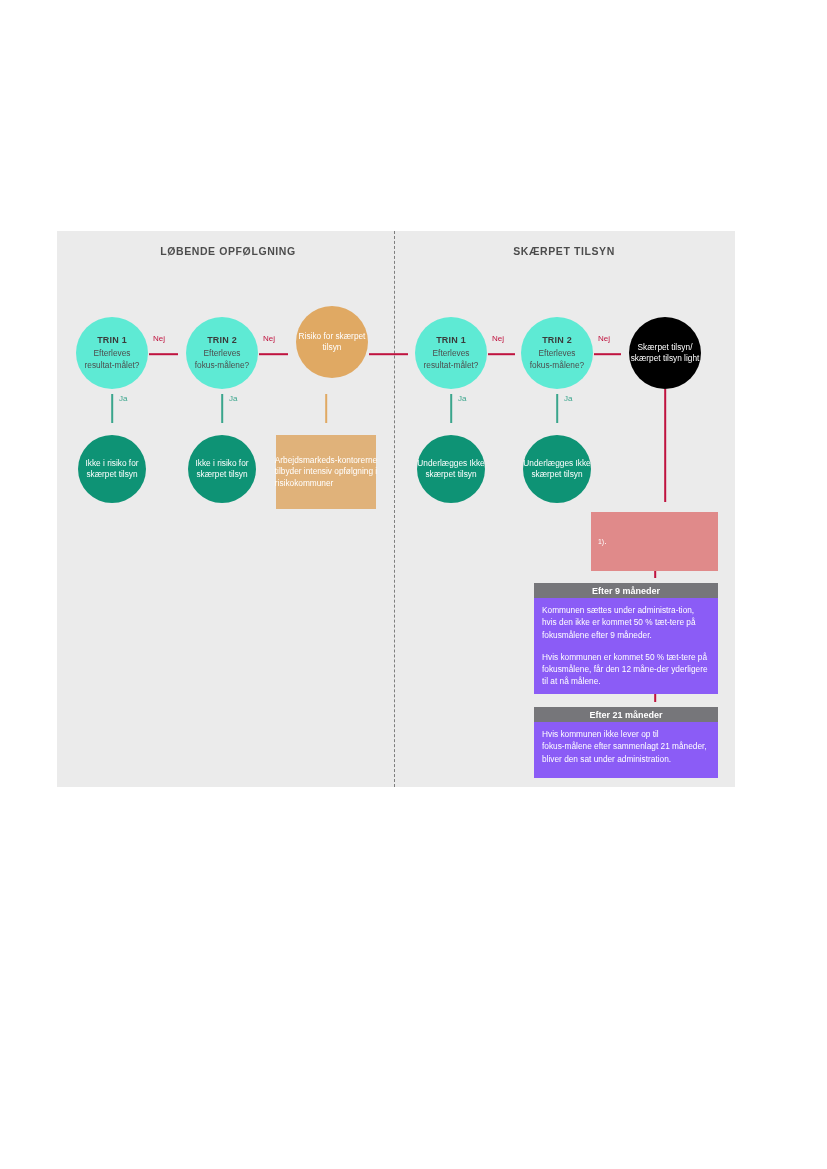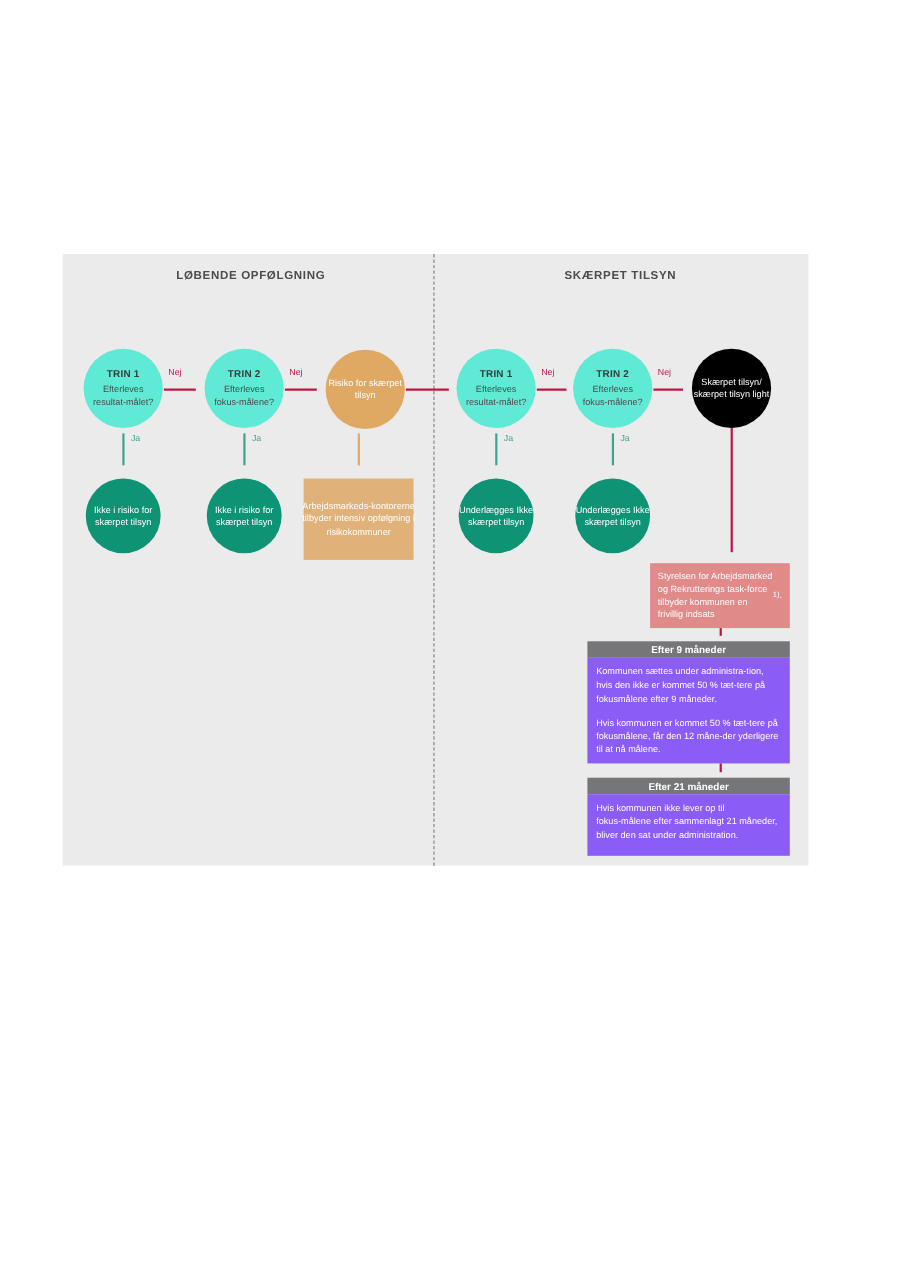--- a/index.html
+++ b/index.html
@@ -111,38 +111,37 @@
     background: #0e9375;
     width: 68px; height: 68px;
     color: #ffffff;
     font-size: 8.3px;
     line-height: 11.5px;
   }
 
   
   #c-l-trin1   { left: 19px;  top: 86px; }
   #c-l-trin2   { left: 129px; top: 86px; }
-  #c-l-risiko  { left: 239px; top: 87px; }
+  #c-l-risiko  { left: 239px; top: 75px; }
   #c-l-ok1     { left: 21px;  top: 204px; }
   #c-l-ok2     { left: 131px; top: 204px; }
   
   #c-r-trin1   { left: 358px; top: 86px; }
   #c-r-trin2   { left: 464px; top: 86px; }
   #c-r-skaerp  { left: 572px; top: 86px; }
   #c-r-ok1     { left: 360px; top: 204px; }
   #c-r-ok2     { left: 466px; top: 204px; }
 
   
   .box {
     position: absolute;
     box-sizing: border-box;
     display: flex;
     align-items: center;
     justify-content: center;
-    text-align: center;
   }
   #box-orange {
     left: 219px; top: 204px; width: 100px; height: 74px;
     background: #e0b27a;
     color: #ffffff;
     font-size: 8.3px;
     line-height: 11.5px;
     padding: 4px;
   }
   #box-pink-taskforce {
@@ -315,21 +314,21 @@
     <div class="step-label">TRIN 2</div>
     <div class="step-text">Efterleves fokus‑målene?</div>
   </div>
 
   <div class="circle circle-pink" id="c-r-skaerp">Skærpet tilsyn/ skærpet tilsyn light</div>
 
   <div class="circle circle-green" id="c-r-ok1">Underlægges Ikke skærpet tilsyn</div>
   <div class="circle circle-green" id="c-r-ok2">Underlægges Ikke skærpet tilsyn</div>
 
   <div class="box" id="box-pink-taskforce">
-    <span>Styrelsen for Arbejdsmarked og Rekrutterings task‑force tilbyder kommunen en frivillig indsats</span><sup>1)</sup>.
+    <sup>1)</sup>.
   </div>
 
   <div class="grey-label-bar" id="bar-9m">Efter 9 måneder</div>
   <div class="crimson-box" id="box-9m">
     <p>Kommunen sættes under administra‑tion, hvis den ikke er kommet 50 % tæt‑tere på fokusmålene efter 9 måneder.</p>
     <p>Hvis kommunen er kommet 50 % tæt‑tere på fokusmålene, får den 12 måne‑der yderligere til at nå målene.</p>
   </div>
 
   <div class="grey-label-bar" id="bar-21m">Efter 21 måneder</div>
   <div class="crimson-box" id="box-21m">Hvis kommunen ikke lever op til fokus‑målene efter sammenlagt 21 måneder, bliver den sat under administration.</div>

